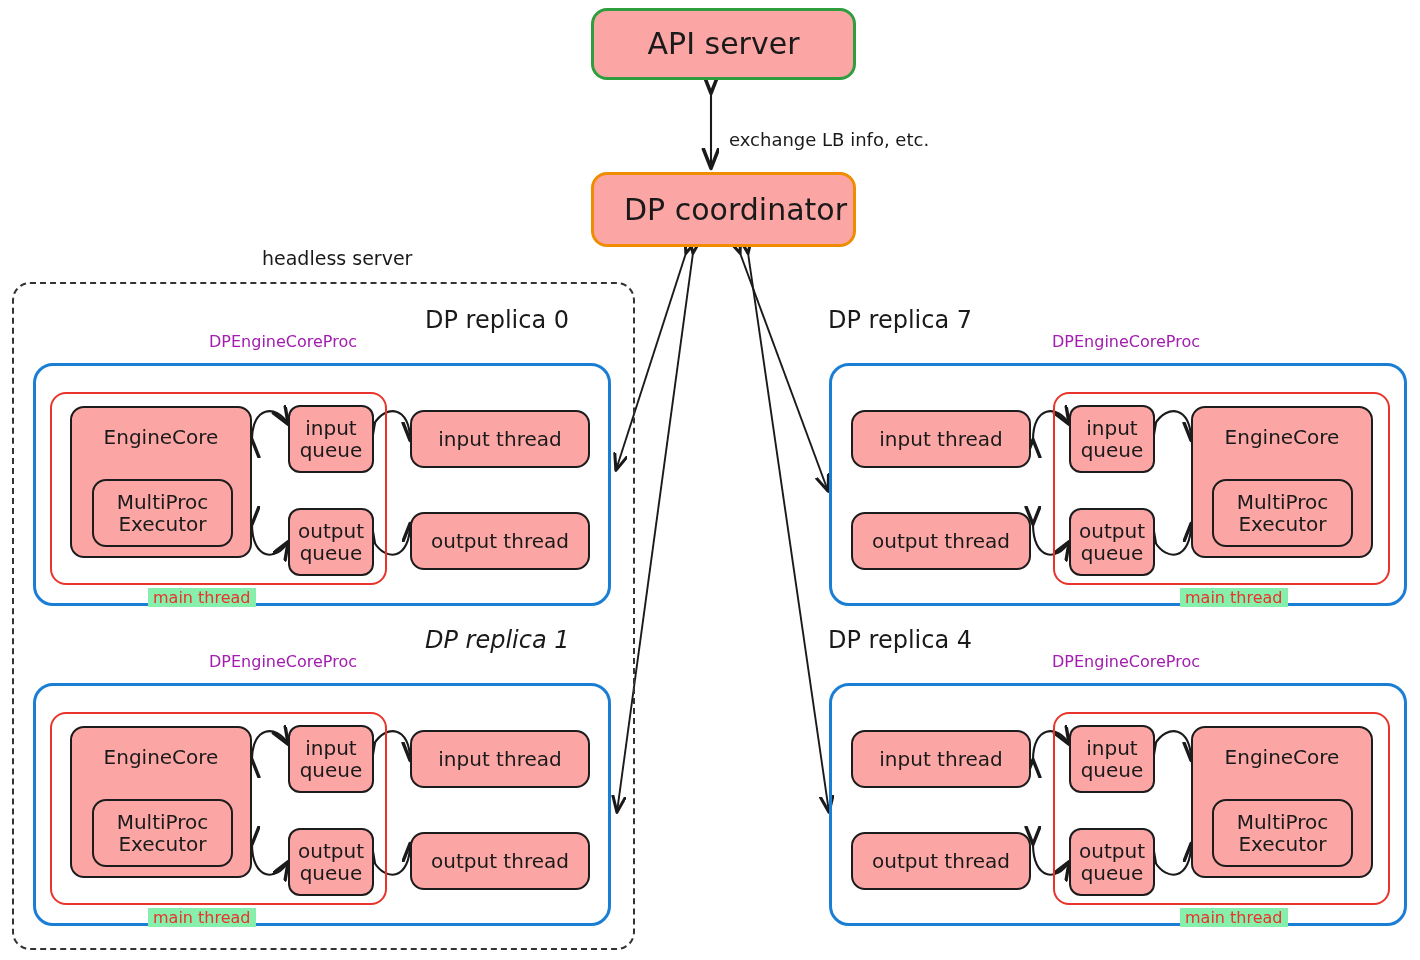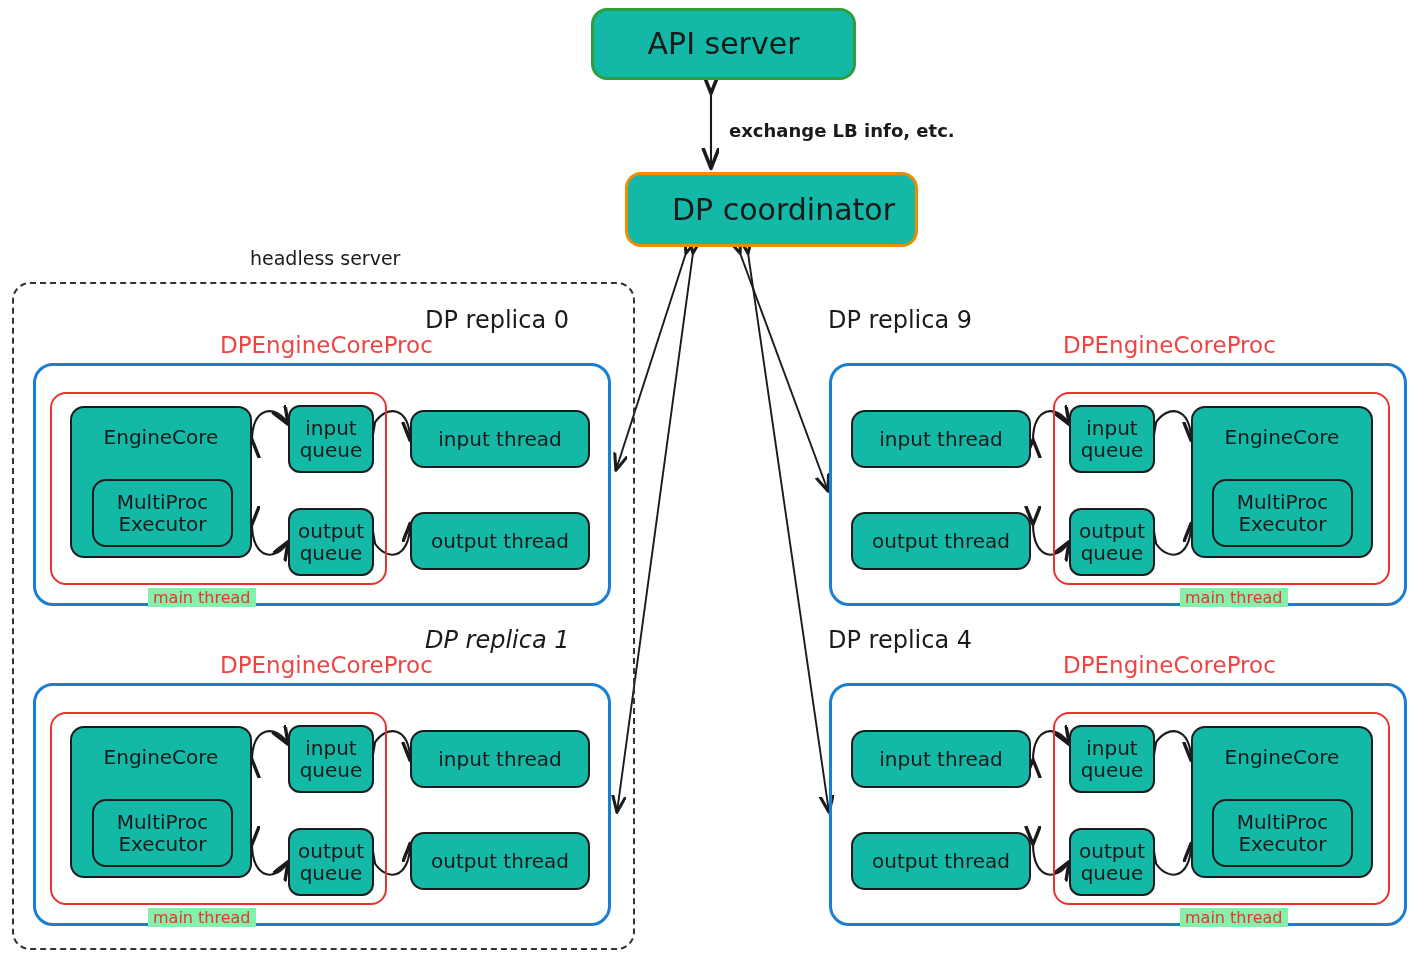--- a/index.html
+++ b/index.html
@@ -9,37 +9,37 @@
     color:#1a1a1a;
   }
   #stage{position:absolute;left:0;top:0;width:1420px;height:960px;}
   svg.layer{position:absolute;left:0;top:0;width:1420px;height:960px;overflow:visible;}
   svg.layer.below{z-index:1;}
   .boxlayer{position:absolute;left:0;top:0;width:1420px;height:960px;z-index:2;}
 
   .node{
     position:absolute;box-sizing:border-box;
     display:flex;align-items:center;justify-content:center;
-    text-align:center;background:#14b8a6;
+    text-align:center;background:#fca5a5;
     border:2.4px solid #1c1c1c;border-radius:14px;
     line-height:1.12;
   }
   .node.green{border-color:#2e9e3e;border-width:3px;border-radius:16px;}
   .node.orange{border-color:#f08c00;border-width:3px;border-radius:16px;}
 
   .frame{position:absolute;box-sizing:border-box;background:transparent;}
   .frame.blue{border:3px solid #1a7fd4;border-radius:20px;}
   .frame.red{border:2.4px solid #e8342a;border-radius:16px;}
   .frame.dashed{border:2px dashed #333333;border-radius:18px;}
 
   .lbl{position:absolute;white-space:nowrap;}
-  .lbl.proc{color:#ef4444;font-size:23px;margin-left:11px;}
+  .lbl.proc{color:#a21caf;font-size:16px;}
   .lbl.mainthread{color:#e8342a;font-size:16px;}
   .lbl.replica{color:#1a1a1a;font-size:24px;}
-  .lbl.headless{color:#1a1a1a;font-size:19px;}
+  .lbl.headless{color:#1a1a1a;font-size:19px;margin-left:12px;}
   .lbl.edge{color:#1a1a1a;font-size:18px;}
   .lbl.onframe{background:#86efac;padding:0 5px;}
 
   .t-big{font-size:30px;}
   .t-mid{font-size:20px;}
 </style>
 </head>
 <body>
 
 <div id="stage">
@@ -93,25 +93,25 @@
       <path d="M1155,862 C1167,882 1191,880 1191,844" marker-start="url(#ahs)" marker-end="url(#ahs)"></path>
     </g>
   </svg>
 
   <div class="boxlayer">
 
     <div class="node green t-big" style="left:591px;top:8px;width:265px;height:72px;">
       <span>API server</span>
     </div>
 
-    <div class="node orange t-big" style="left:625px;top:172px;width:293px;height:75px;padding-left:24px;">
+    <div class="node orange t-big" style="left:591px;top:172px;width:265px;height:75px;padding-left:24px;">
       <span>DP coordinator</span>
     </div>
 
-    <div class="lbl edge" style="left:729px;top:120px;font-weight:bold;">exchange LB info, etc.</div>
+    <div class="lbl edge" style="left:729px;top:129px;">exchange LB info, etc.</div>
 
     <div class="lbl headless" style="left:250px;top:247px;">headless server</div>
     <div class="frame dashed" style="left:12px;top:282px;width:623px;height:668px;"></div>
 
     <div class="lbl replica" style="left:425px;top:306px;">DP replica 0</div>
     <div class="lbl proc" style="left:209px;top:332px;">DPEngineCoreProc</div>
 
     <div class="frame blue" style="left:33px;top:363px;width:578px;height:243px;"></div>
     <div class="frame red" style="left:50px;top:392px;width:337px;height:193px;"></div>
     <div class="lbl mainthread onframe" style="left:148px;top:588px;">main thread</div>
@@ -164,21 +164,21 @@
       <span>queue</span>
     </div>
 
     <div class="node t-mid" style="left:410px;top:730px;width:180px;height:58px;">
       <span>input thread</span>
     </div>
     <div class="node t-mid" style="left:410px;top:832px;width:180px;height:58px;">
       <span>output thread</span>
     </div>
 
-    <div class="lbl replica" style="left:828px;top:306px;">DP replica 9</div>
+    <div class="lbl replica" style="left:828px;top:306px;">DP replica 7</div>
     <div class="lbl proc" style="left:1052px;top:332px;">DPEngineCoreProc</div>
 
     <div class="frame blue" style="left:829px;top:363px;width:578px;height:243px;"></div>
     <div class="frame red" style="left:1053px;top:392px;width:337px;height:193px;"></div>
     <div class="lbl mainthread onframe" style="left:1180px;top:588px;">main thread</div>
 
     <div class="node t-mid" style="left:851px;top:410px;width:180px;height:58px;">
       <span>input thread</span>
     </div>
     <div class="node t-mid" style="left:851px;top:512px;width:180px;height:58px;">

